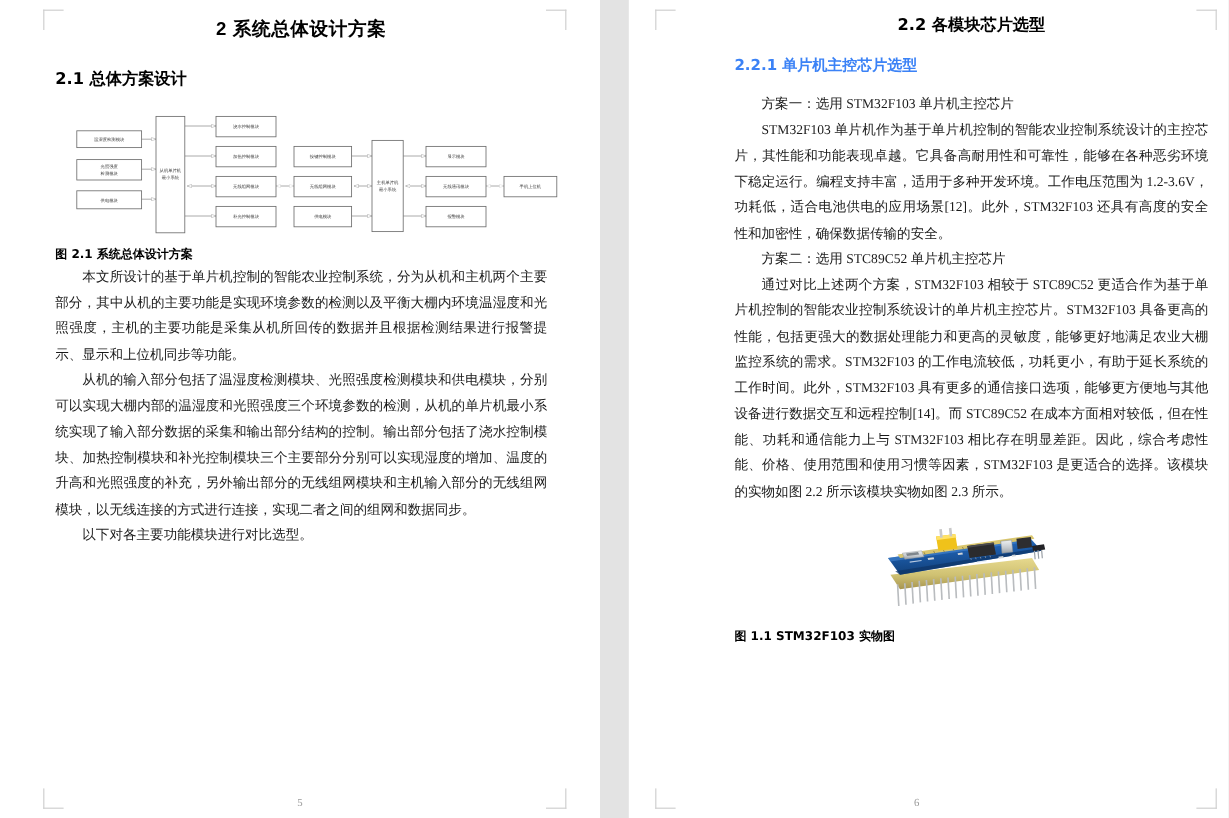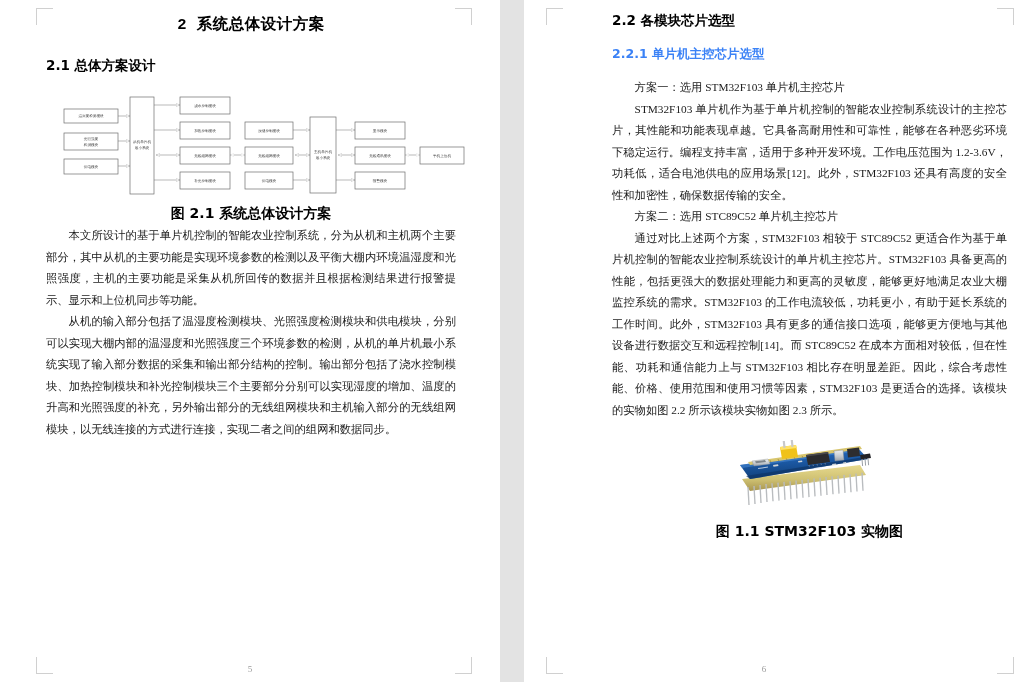--- a/index.html
+++ b/index.html
@@ -42,21 +42,21 @@
 
   .content {
     position: absolute;
     top: 6px;
     left: 46px;
     width: 410px;
   }
   .page.right .content { left: 88px; width: 395px; }
 
   h1.chapter-title {
-    font-family: Liberation Mono, monospace;
+    font-family: Liberation Sans, sans-serif;
     font-size: 15.5px;
     font-weight: bold;
     text-align: center;
     margin: 8px 0 22px 0;
     letter-spacing: 0.5px;
     color: #000;
   }
   h2.section-title {
     font-family: "DejaVu Sans", "Liberation Sans", sans-serif;
     font-size: 13.5px;
@@ -77,23 +77,23 @@
     text-align: justify;
     text-justify: inter-ideograph;
     margin: 0 0 0 0;
     text-indent: 2em;
     color: #1a1a1a;
     font-family: "Liberation Serif", "DejaVu Serif", serif;
   }
 
   .fig-caption {
     font-family: "DejaVu Sans", "Liberation Sans", sans-serif;
-    font-size: 14px;
+    font-size: 10px;
     font-weight: bold;
-    text-align: center;
+    text-align: left;
     margin: 4px 0 2px 0;
     color: #000;
   }
 
   .page-number {
     position: absolute;
     bottom: 8px;
     left: 0; right: 0;
     text-align: center;
     font-size: 9px;
@@ -264,36 +264,37 @@
           <g>
             <rect class="node" x="378" y="56" width="44" height="17"></rect>
             <text class="nodelabel" x="400" y="65">手机上位机</text>
           </g>
         </svg>
         <div class="fig-caption">图 2.1  系统总体设计方案</div>
       </div>
 
       <p class="body-text">本文所设计的基于单片机控制的智能农业控制系统，分为从机和主机两个主要部分，其中从机的主要功能是实现环境参数的检测以及平衡大棚内环境温湿度和光照强度，主机的主要功能是采集从机所回传的数据并且根据检测结果进行报警提示、显示和上位机同步等功能。</p>
       <p class="body-text">从机的输入部分包括了温湿度检测模块、光照强度检测模块和供电模块，分别可以实现大棚内部的温湿度和光照强度三个环境参数的检测，从机的单片机最小系统实现了输入部分数据的采集和输出部分结构的控制。输出部分包括了浇水控制模块、加热控制模块和补光控制模块三个主要部分分别可以实现湿度的增加、温度的升高和光照强度的补充，另外输出部分的无线组网模块和主机输入部分的无线组网模块，以无线连接的方式进行连接，实现二者之间的组网和数据同步。</p>
+      <p class="body-text">以下对各主要功能模块进行对比选型。</p>
     </div>
 
     <div class="page-number">5</div>
   </div>
 
   <div class="page gap"></div>
 
   <div class="page right">
     <div class="cmark tl" style="left:22px;"></div>
     <div class="cmark tr" style="right:10px;"></div>
     <div class="cmark bl" style="left:22px;"></div>
     <div class="cmark br" style="right:10px;"></div>
 
     <div class="content">
 
-      <h2 class="section-title" style="margin-top:6px;">2.2  各模块芯片选型</h2>
+      <h2 class="section-title" style="margin-top:6px;text-align:center;">2.2  各模块芯片选型</h2>
 
       <h3 class="subsection-title" style="margin-top:14px;">2.2.1  单片机主控芯片选型</h3>
 
       <p class="body-text">方案一：选用 STM32F103 单片机主控芯片</p>
       <p class="body-text">STM32F103 单片机作为基于单片机控制的智能农业控制系统设计的主控芯片，其性能和功能表现卓越。它具备高耐用性和可靠性，能够在各种恶劣环境下稳定运行。编程支持丰富，适用于多种开发环境。工作电压范围为 1.2-3.6V，功耗低，适合电池供电的应用场景[12]。此外，STM32F103 还具有高度的安全性和加密性，确保数据传输的安全。</p>
 
       <p class="body-text">方案二：选用 STC89C52 单片机主控芯片</p>
 
       <p class="body-text">通过对比上述两个方案，STM32F103 相较于 STC89C52 更适合作为基于单片机控制的智能农业控制系统设计的单片机主控芯片。STM32F103 具备更高的性能，包括更强大的数据处理能力和更高的灵敏度，能够更好地满足农业大棚监控系统的需求。STM32F103 的工作电流较低，功耗更小，有助于延长系统的工作时间。此外，STM32F103 具有更多的通信接口选项，能够更方便地与其他设备进行数据交互和远程控制[14]。而 STC89C52 在成本方面相对较低，但在性能、功耗和通信能力上与 STM32F103 相比存在明显差距。因此，综合考虑性能、价格、使用范围和使用习惯等因素，STM32F103 是更适合的选择。该模块的实物如图 2.2 所示该模块实物如图 2.3 所示。</p>
 

